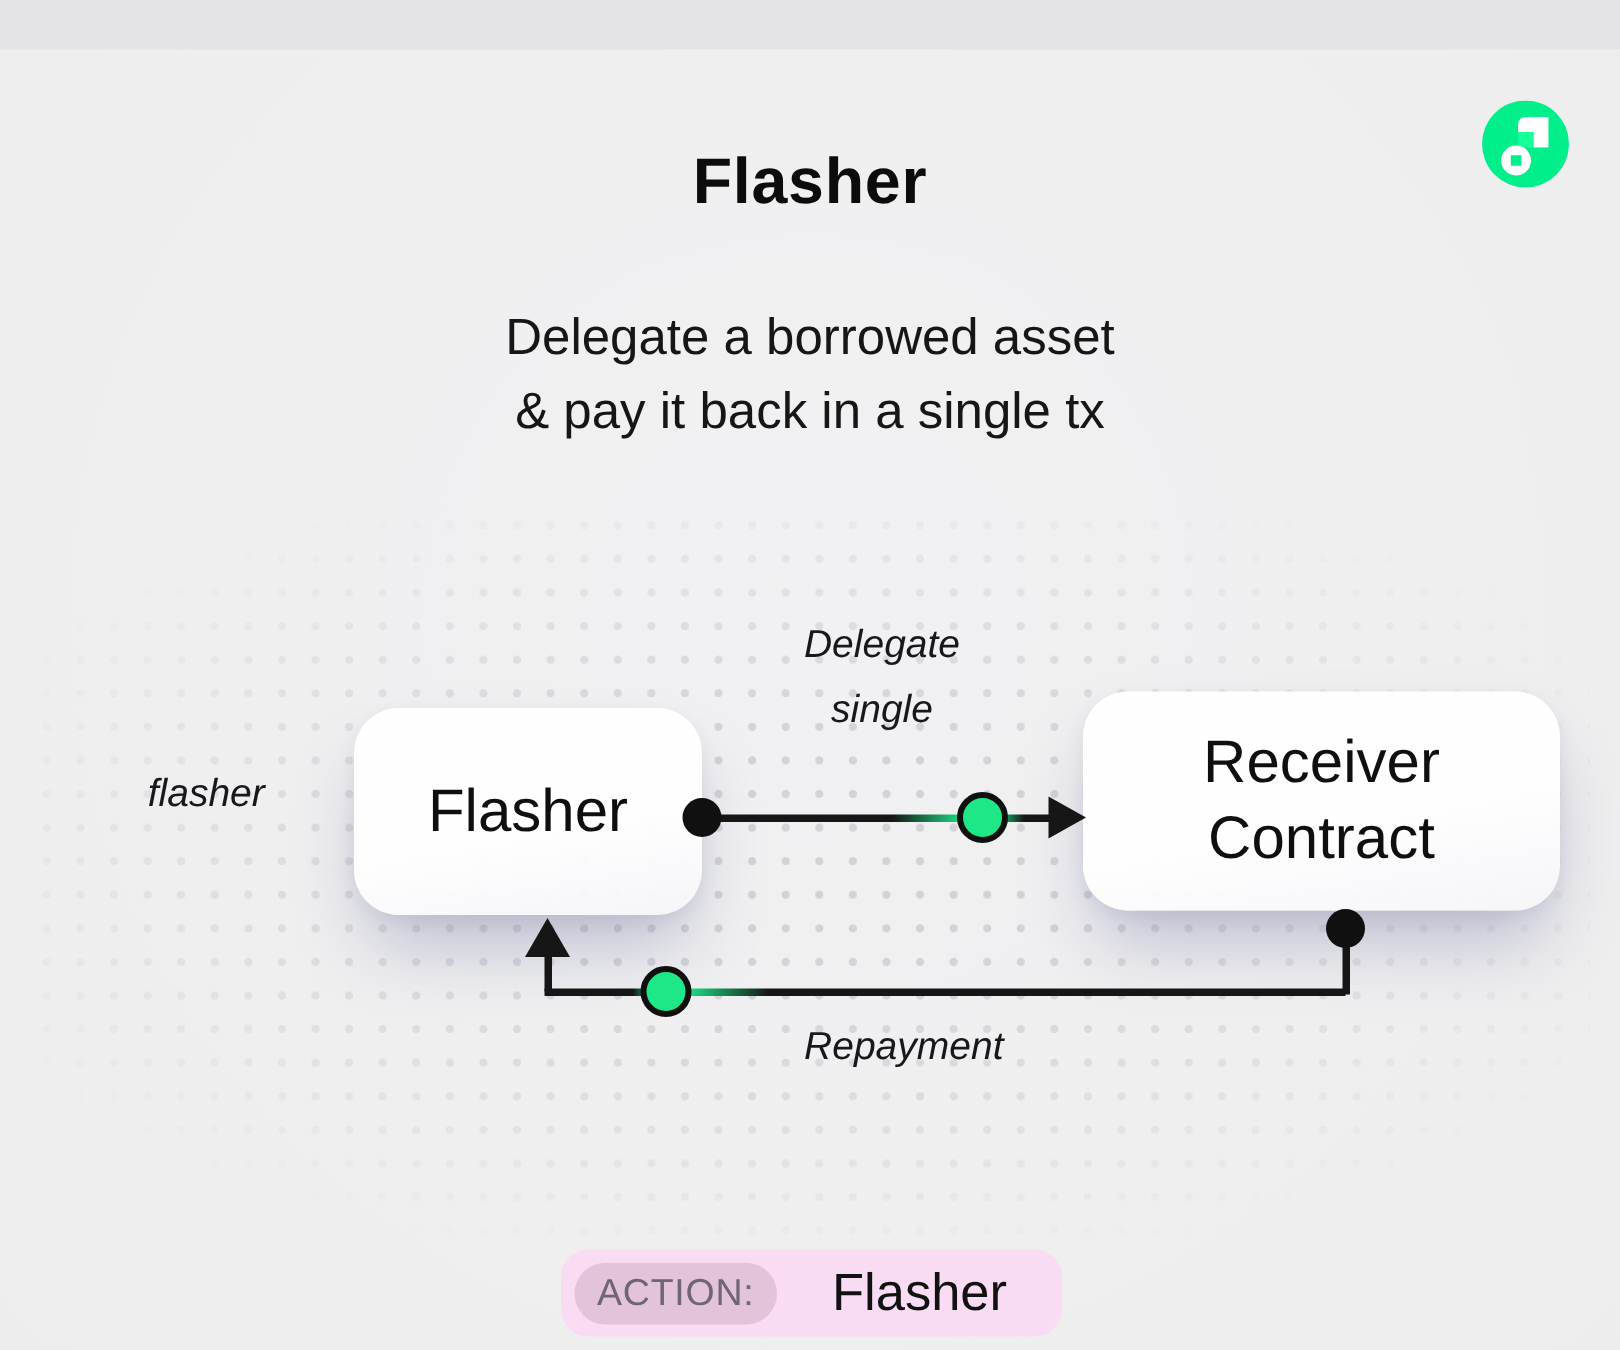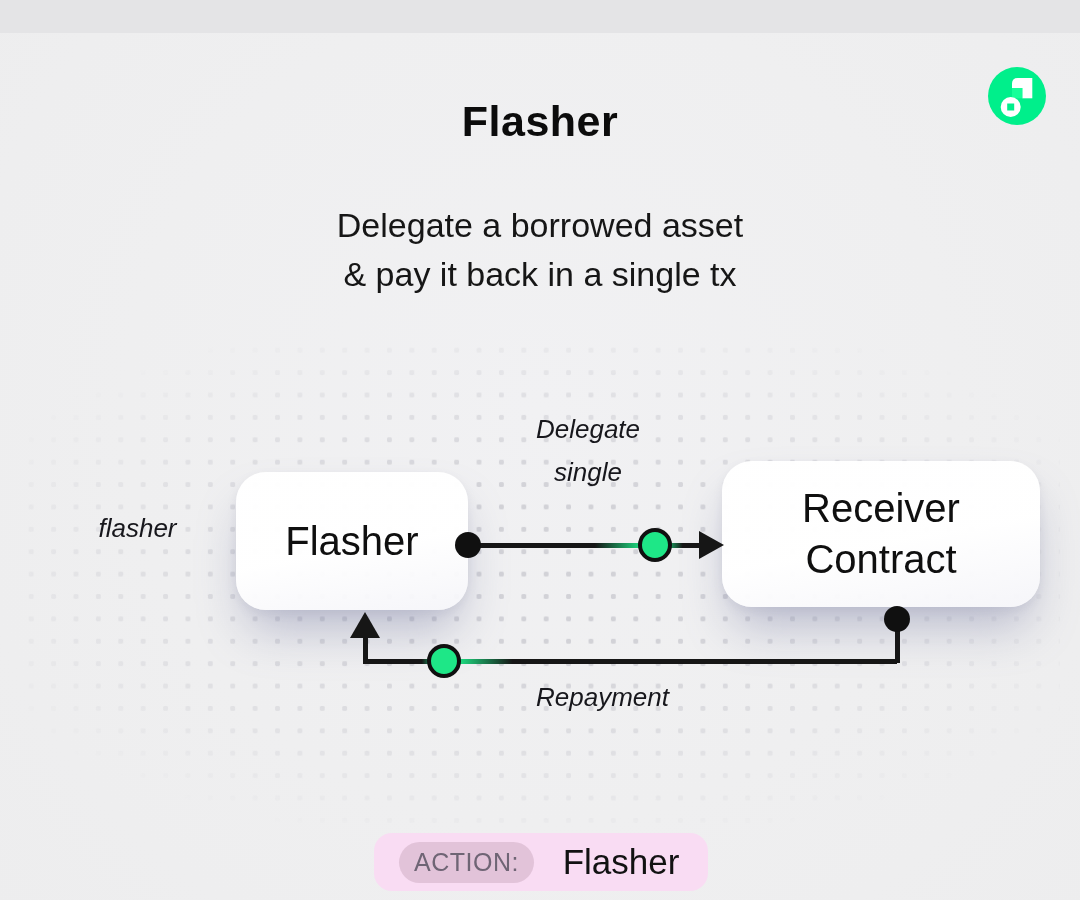--- a/index.html
+++ b/index.html
@@ -139,21 +139,21 @@
 
   
   .action-badge {
     position: absolute;
     left: 374px; top: 800px;
     width: 334px; height: 58px;
     background: #F9DCF3;
     border-radius: 18px;
     display: flex;
     align-items: center;
-    padding-left: 25px;
+    padding-left: 9px;
     z-index: 2;
   }
   .action-pill {
     width: 135px; height: 41px;
     border-radius: 21px;
     background: #E2C3D9;
     color: #6F6575;
     font-size: 25px;
     letter-spacing: 0.5px;
     display: flex;

